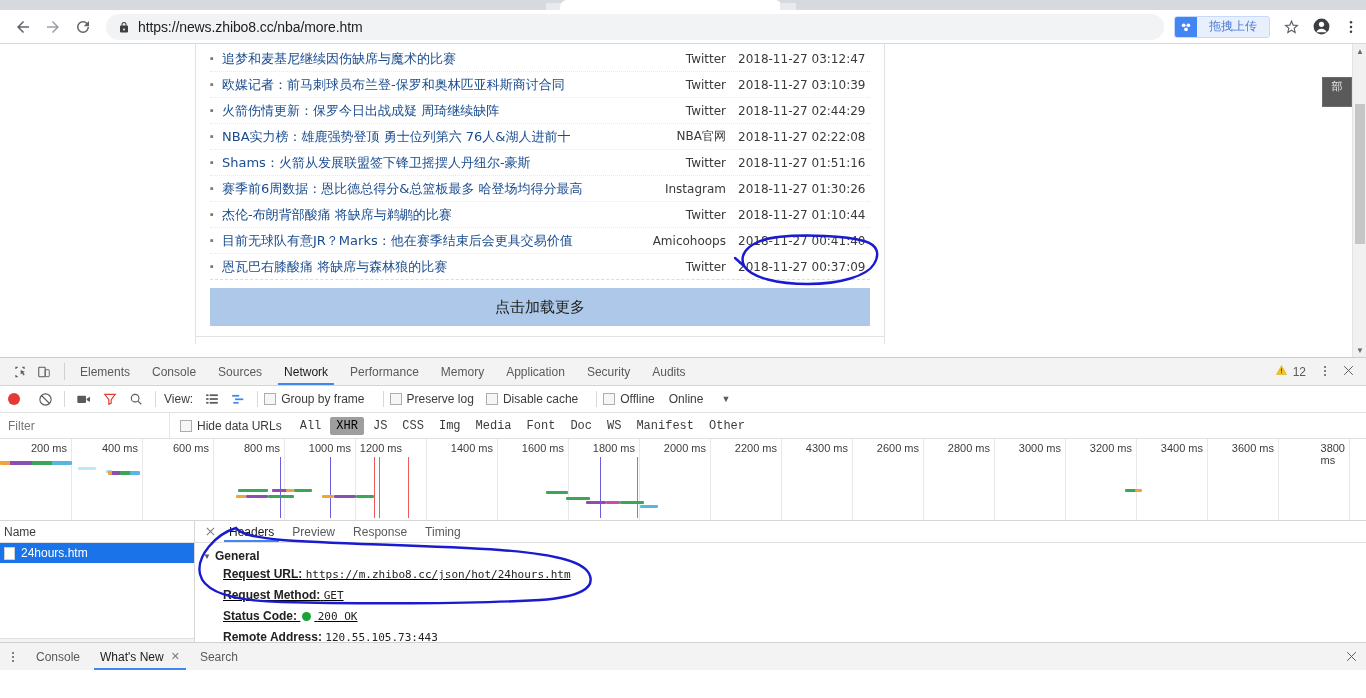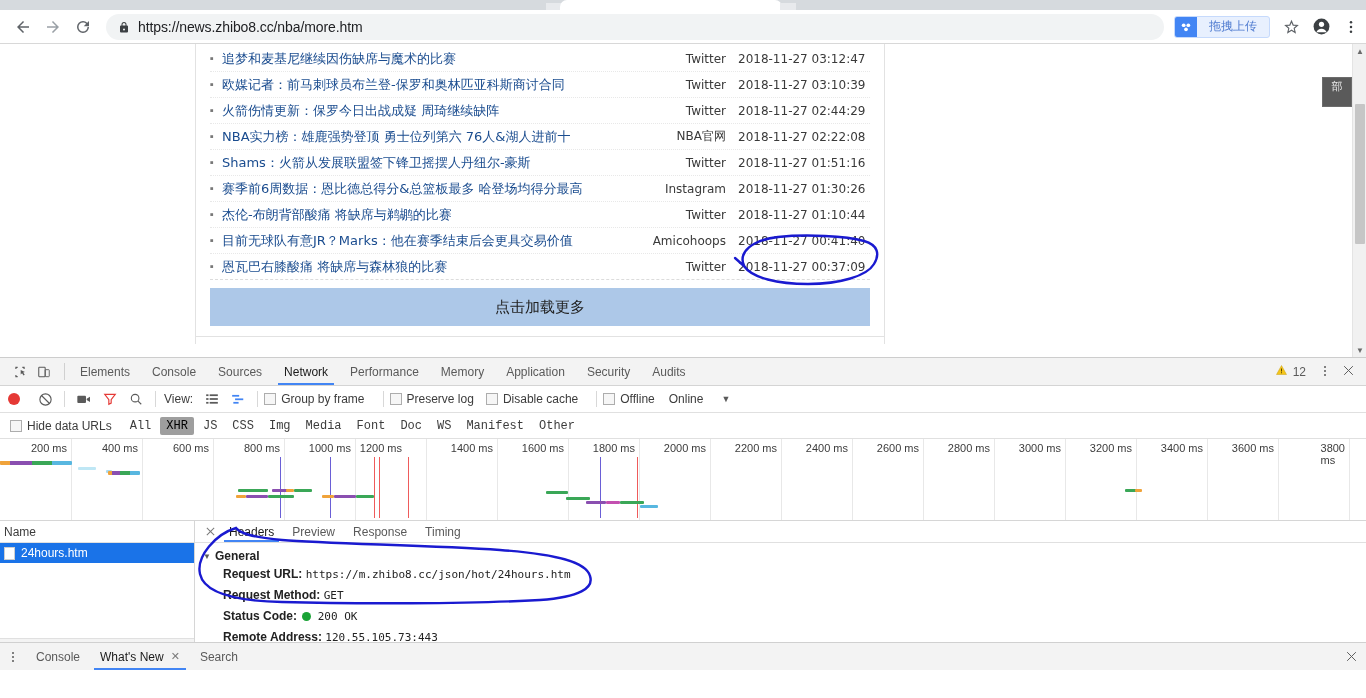--- a/index.html
+++ b/index.html
@@ -229,21 +229,21 @@
   .dtab.selected:after {
     content:""; position:absolute; left:4px; right:4px; bottom:0; height:2px; background:#4285f4;
   }
   .dtab-x { display:flex; align-items:center; padding: 0 4px 0 6px; color:#7a7a7a; font-size: 11px;}
   .detail-body { padding: 6px 0 0 8px; }
   .sec-title {
     font-size: 12px; color: #222; font-weight: bold; display:flex; align-items:center;
     margin-bottom: 4px;
   }
   .tri { margin-right: 4px; font-size: 8px; color:#5a5a5a; }
-  .kv { font-size: 12px; margin: 0 0 6px 20px; line-height: 15px; }
+  .kv { font-size: 12px; margin: 0 0 6px 20px; line-height: 15px; text-decoration: underline; }
   .kv .k { font-weight: bold; color: #222; }
   .kv .v { color: #222; font-family: "DejaVu Sans Mono", monospace; font-size: 11px; }
   .status-dot {
     display:inline-block; width:9px; height:9px; border-radius:50%;
     background:#1aa336; margin: 0 3px 0 2px; vertical-align: -1px;
   }
 
   .dt-drawer {
     position: absolute; left: 0; bottom: 0; width: 1366px; height: 28px;
     border-top: 1px solid #d0d0d0; background: #f3f3f3;
@@ -521,20 +521,21 @@
       <div class="t2sep"></div>
       <label class="cbitem">
         <span class="cb"></span>
         <span>Offline</span>
       </label>
       <span class="onlinesel">Online</span>
       <span class="caret-dn">▼</span>
     </div>
 
     <div class="dt-filterbar">
+      <input class="filter-input" type="text" placeholder="Filter" style="">
       <label class="cbitem" style="margin-left:10px;">
         <span class="cb"></span>
         <span>Hide data URLs</span>
       </label>
       <span class="fchip">All</span>
       <span class="fchip active">XHR</span>
       <span class="fchip">JS</span>
       <span class="fchip">CSS</span>
       <span class="fchip">Img</span>
       <span class="fchip">Media</span>
@@ -563,21 +564,21 @@
       <div class="wf-label" style="left:497px">1400 ms</div>
       <div class="wf-tick" style="left:568px"></div>
       <div class="wf-label" style="left:568px">1600 ms</div>
       <div class="wf-tick" style="left:639px"></div>
       <div class="wf-label" style="left:639px">1800 ms</div>
       <div class="wf-tick" style="left:710px"></div>
       <div class="wf-label" style="left:710px">2000 ms</div>
       <div class="wf-tick" style="left:781px"></div>
       <div class="wf-label" style="left:781px">2200 ms</div>
       <div class="wf-tick" style="left:852px"></div>
-      <div class="wf-label" style="left:852px">2400 ms</div>
+      <div class="wf-label" style="left:852px">4300 ms</div>
       <div class="wf-tick" style="left:923px"></div>
       <div class="wf-label" style="left:923px">2600 ms</div>
       <div class="wf-tick" style="left:994px"></div>
       <div class="wf-label" style="left:994px">2800 ms</div>
       <div class="wf-tick" style="left:1065px"></div>
       <div class="wf-label" style="left:1065px">3000 ms</div>
       <div class="wf-tick" style="left:1136px"></div>
       <div class="wf-label" style="left:1136px">3200 ms</div>
       <div class="wf-tick" style="left:1207px"></div>
       <div class="wf-label" style="left:1207px">3400 ms</div>

